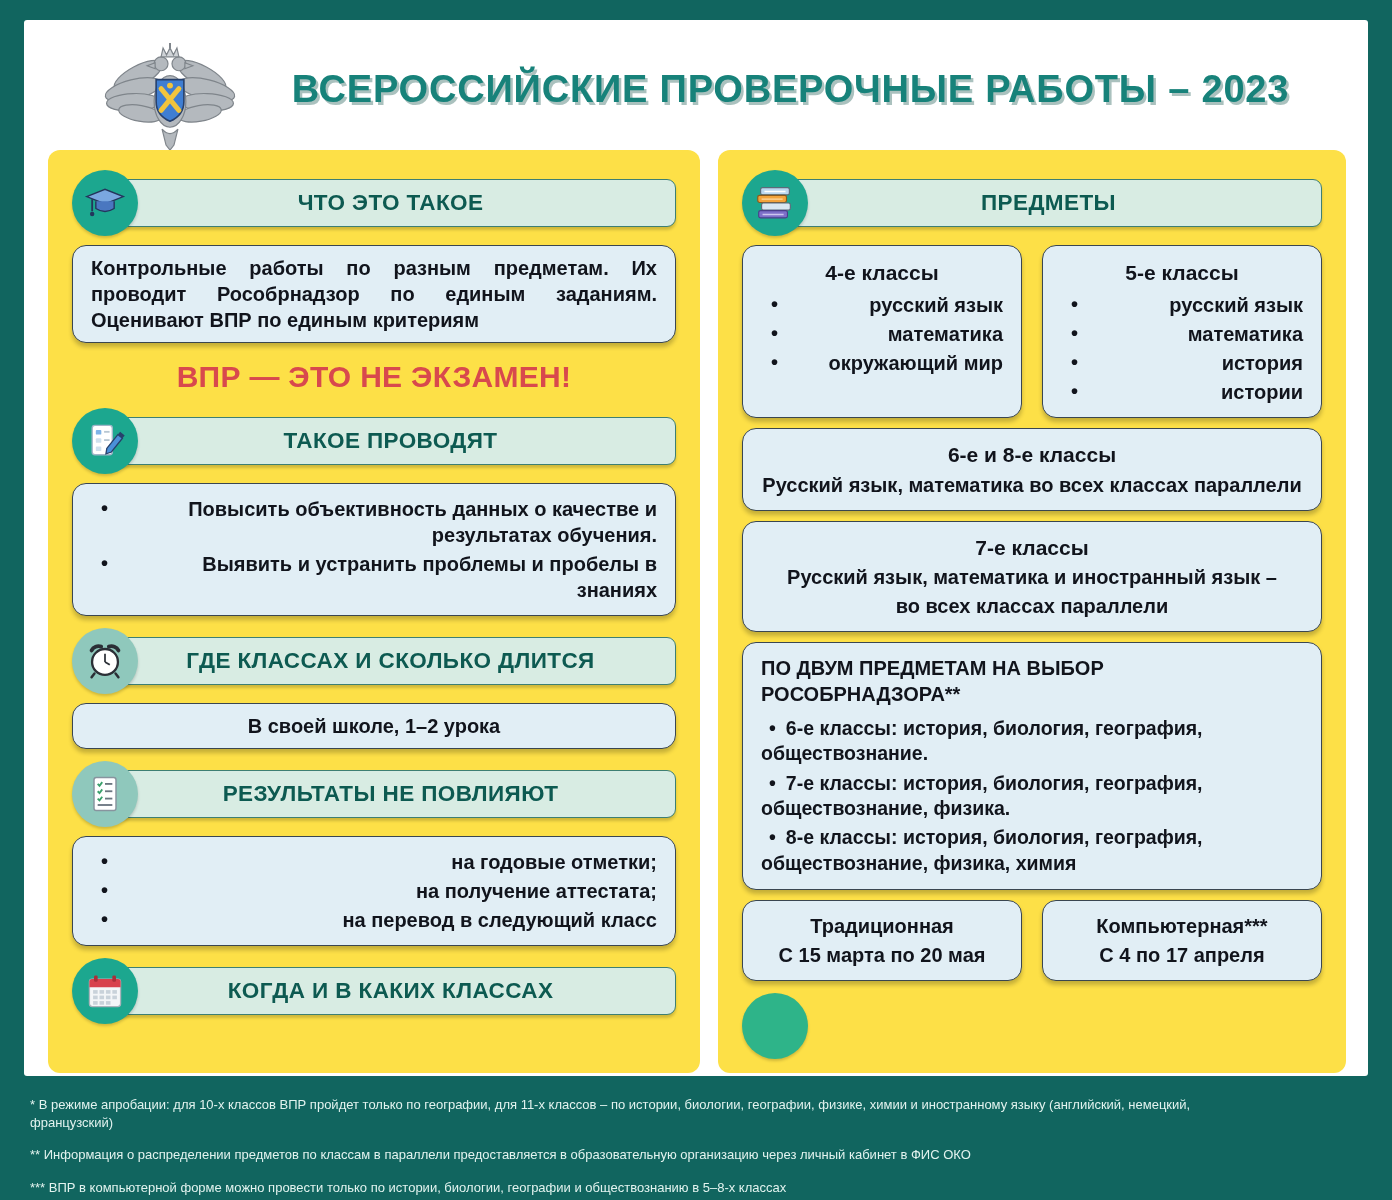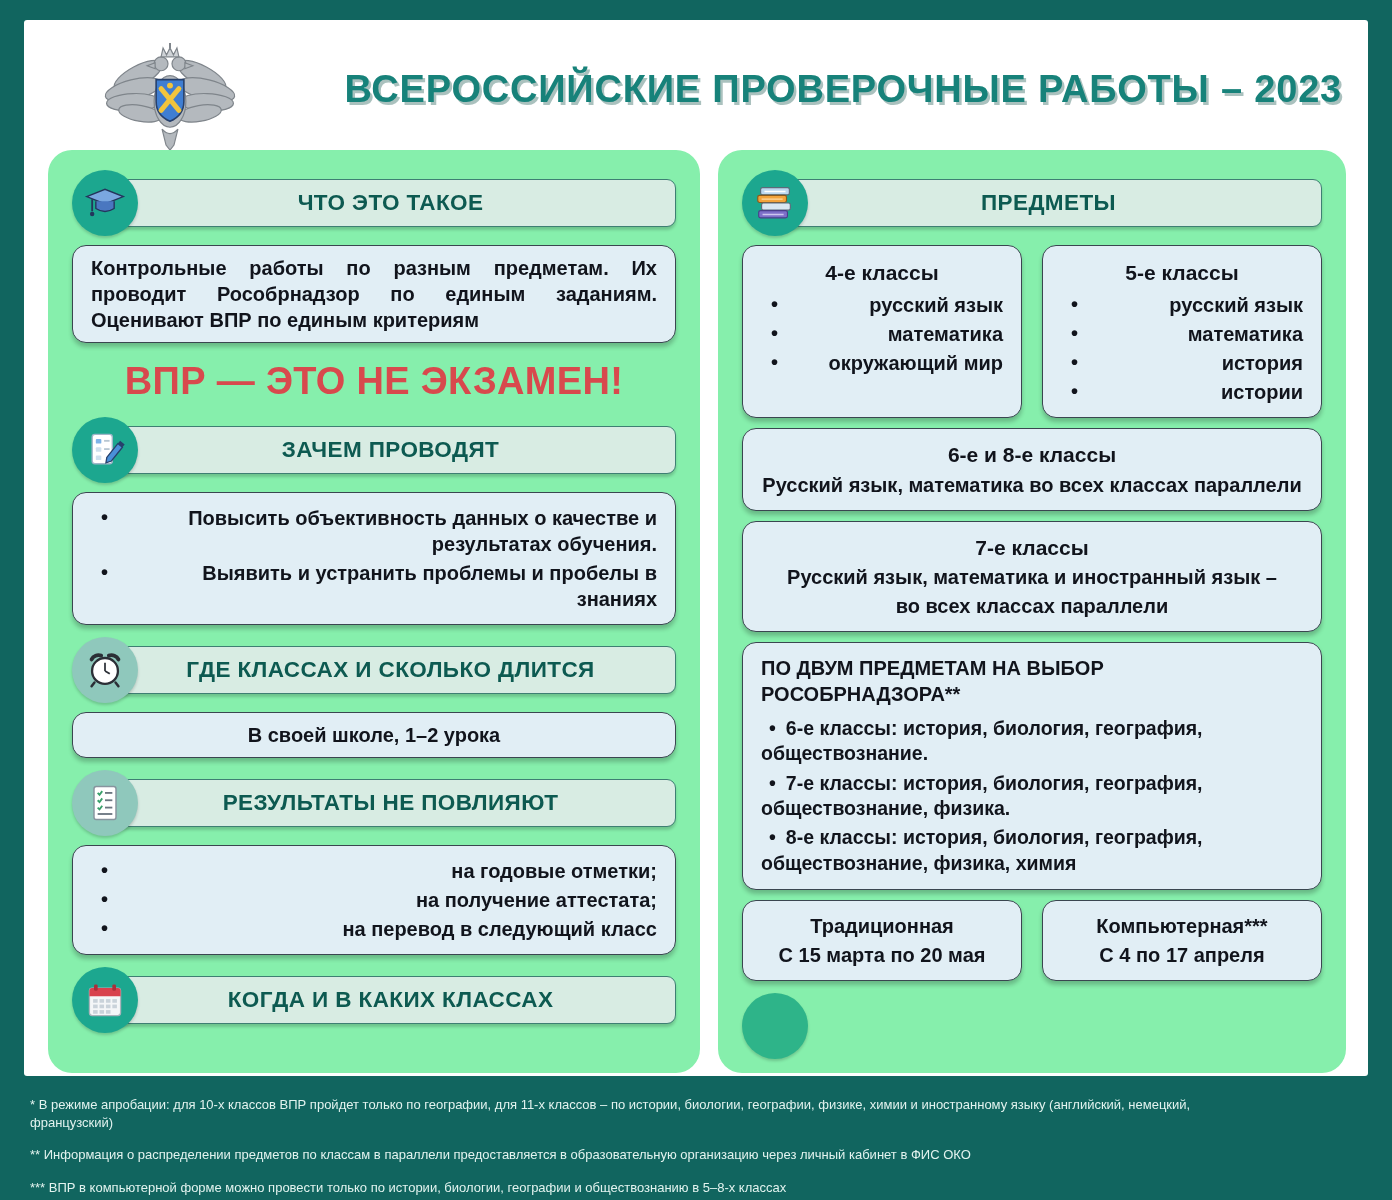--- a/index.html
+++ b/index.html
@@ -11,29 +11,29 @@
     overflow:hidden;
   }
   .sheet{
     position:absolute;left:24px;top:20px;width:1344px;height:1056px;
     background:#ffffff;border-radius:3px;
   }
   
   .emblem{position:absolute;left:66px;top:20px;width:160px;height:114px;}
   .main-title{
     position:absolute;left:215px;right:26px;top:48px;
-    text-align:right;font-size:38px;font-weight:bold;letter-spacing:0.8px;
+    text-align:center;font-size:38px;font-weight:bold;letter-spacing:0.8px;
     color:#17827a;
     text-shadow:2.5px 3px 0 rgba(11,76,70,0.35);
     white-space:nowrap;
   }
   
   .panel{
     position:absolute;top:130px;height:923px;
-    background:#86efac;border-radius:24px;
+    background:#fde047;border-radius:12px;
     padding:18px 24px;box-sizing:border-box;
     display:flex;flex-direction:column;
     overflow:hidden;
   }
   .panel.left{left:24px;width:652px;}
   .panel.right{left:694px;width:628px;}
   
   .sec{display:flex;align-items:center;margin:2px 0 9px;flex:0 0 auto;}
   .icon-circle{
     width:66px;height:66px;border-radius:50%;
@@ -56,21 +56,21 @@
     background:#e1eef5;border:1.5px solid #3a4650;border-radius:14px;
     box-shadow:0 4px 4px rgba(0,0,0,0.22);
     padding:9px 18px;
     font-size:20px;font-weight:bold;color:#11141c;line-height:1.3;
     flex:0 0 auto;margin-bottom:10px;
   }
   .box.justify{text-align:justify;}
   .box .box-title{display:block;text-align:center;font-size:21px;margin:4px 0 6px;}
   .center{text-align:center;}
   .red-line{
-    flex:0 0 auto;font-size:38px;font-weight:bold;color:#d8494d;
+    flex:0 0 auto;font-size:30px;font-weight:bold;color:#d8494d;
     text-align:center;margin:7px 0 12px;letter-spacing:0.3px;
   }
   ul.bullets{list-style:none;margin:2px 0;padding:0 0 0 8px;}
   ul.bullets li{position:relative;padding-left:22px;margin:3px 0;text-align:right;}
   ul.bullets li::before{content:"\2022";position:absolute;left:2px;top:-1px;}
   .row2{display:flex;gap:20px;flex:0 0 auto;margin-bottom:10px;}
   .row2 .box{flex:1;margin-bottom:0;text-align:center;}
   .line{display:block;margin:3px 0;}
   
   .choice-title{display:block;font-size:20px;margin:3px 0 9px;}
@@ -144,21 +144,21 @@
           <rect x="10" y="7" width="22" height="32" rx="3" fill="#ffffff" stroke="#9fb6c8" stroke-width="1.5"></rect>
           <rect x="14" y="12" width="6" height="5" rx="1" fill="#7fb3e8"></rect>
           <rect x="14" y="21" width="6" height="5" rx="1" fill="#cfe0ee"></rect>
           <rect x="14" y="30" width="6" height="5" rx="1" fill="#cfe0ee"></rect>
           <line x1="23" y1="14" x2="29" y2="14" stroke="#b7c6d2" stroke-width="2"></line>
           <line x1="23" y1="23" x2="29" y2="23" stroke="#b7c6d2" stroke-width="2"></line>
           <path d="M26 32 L38 17 l5 4 L31 36 l-6 2 z" fill="#4a90d9" stroke="#27406b" stroke-width="1.4"></path>
           <path d="M38 17 l5 4 2.5 -3 -5 -4 z" fill="#27406b"></path>
         </svg>
       </div>
-      <div class="pill">ЗАЧЕМ ПРОВОДЯТ</div>
+      <div class="pill">ТАКОЕ ПРОВОДЯТ</div>
     </div>
 
     <div class="box">
       <ul class="bullets">
         <li>Повысить объективность данных о качестве и результатах обучения.</li>
         <li>Выявить и устранить проблемы и пробелы в знаниях</li>
       </ul>
     </div>
 
     <div class="sec">

